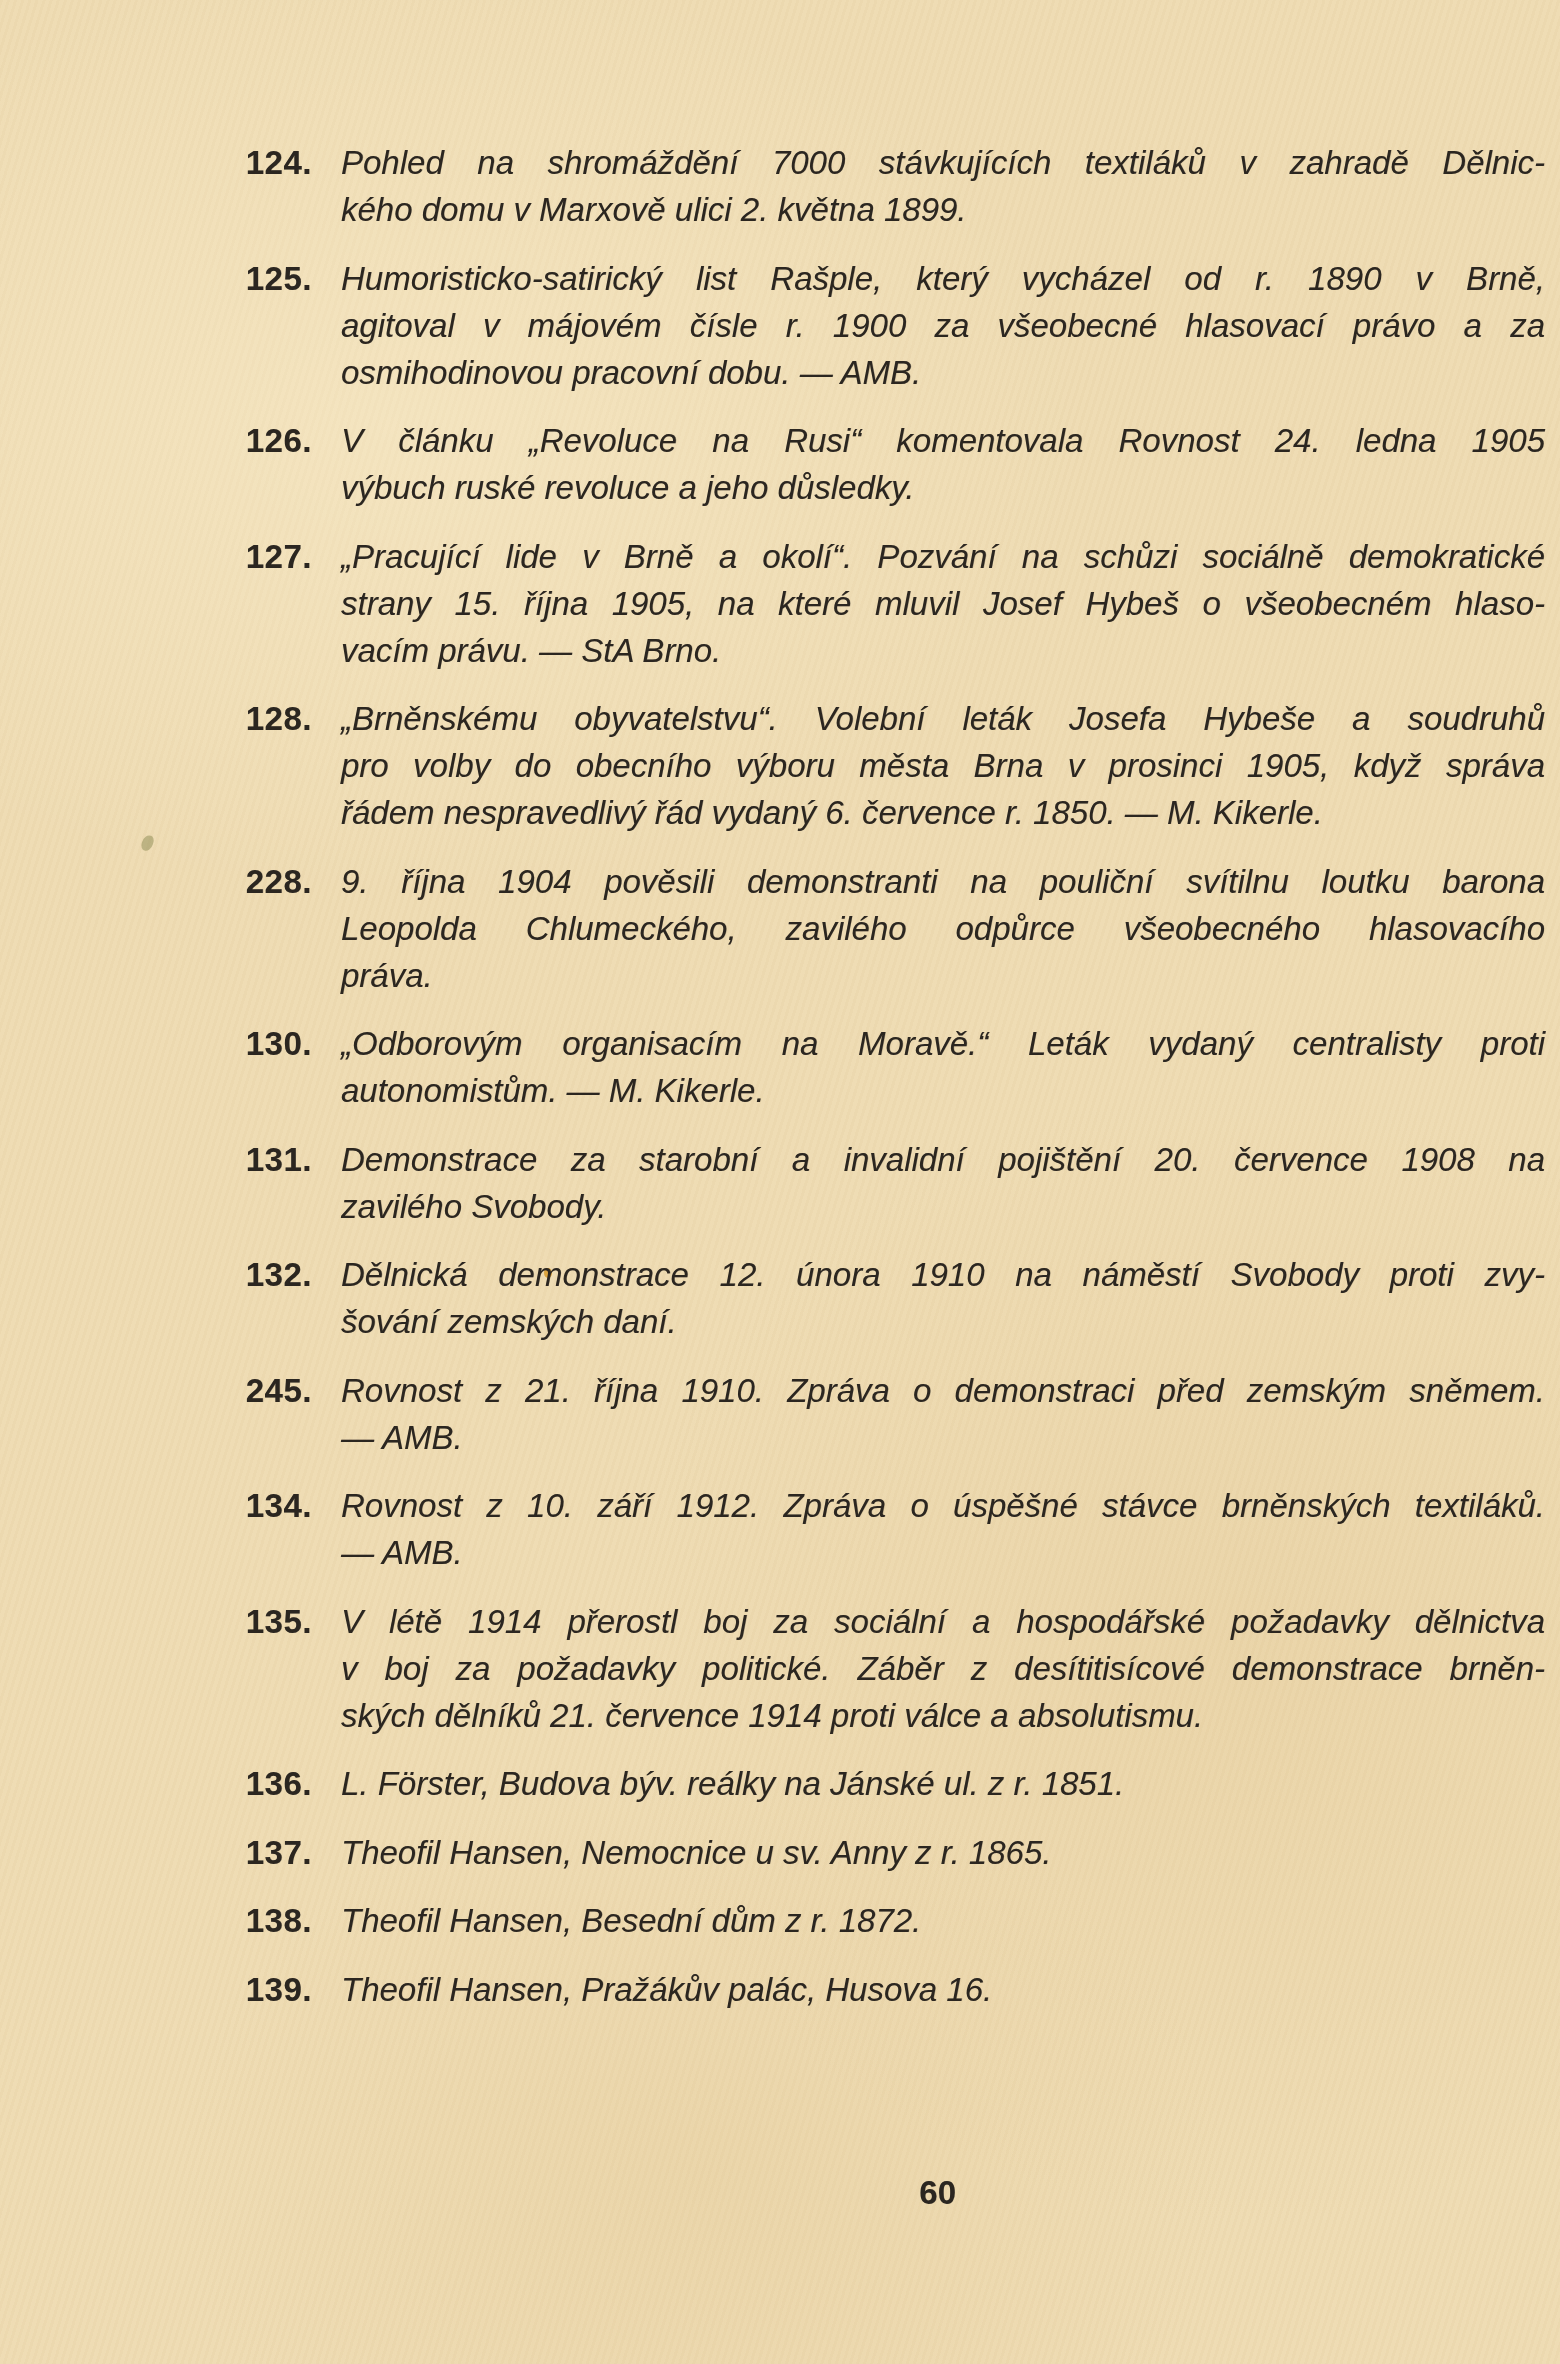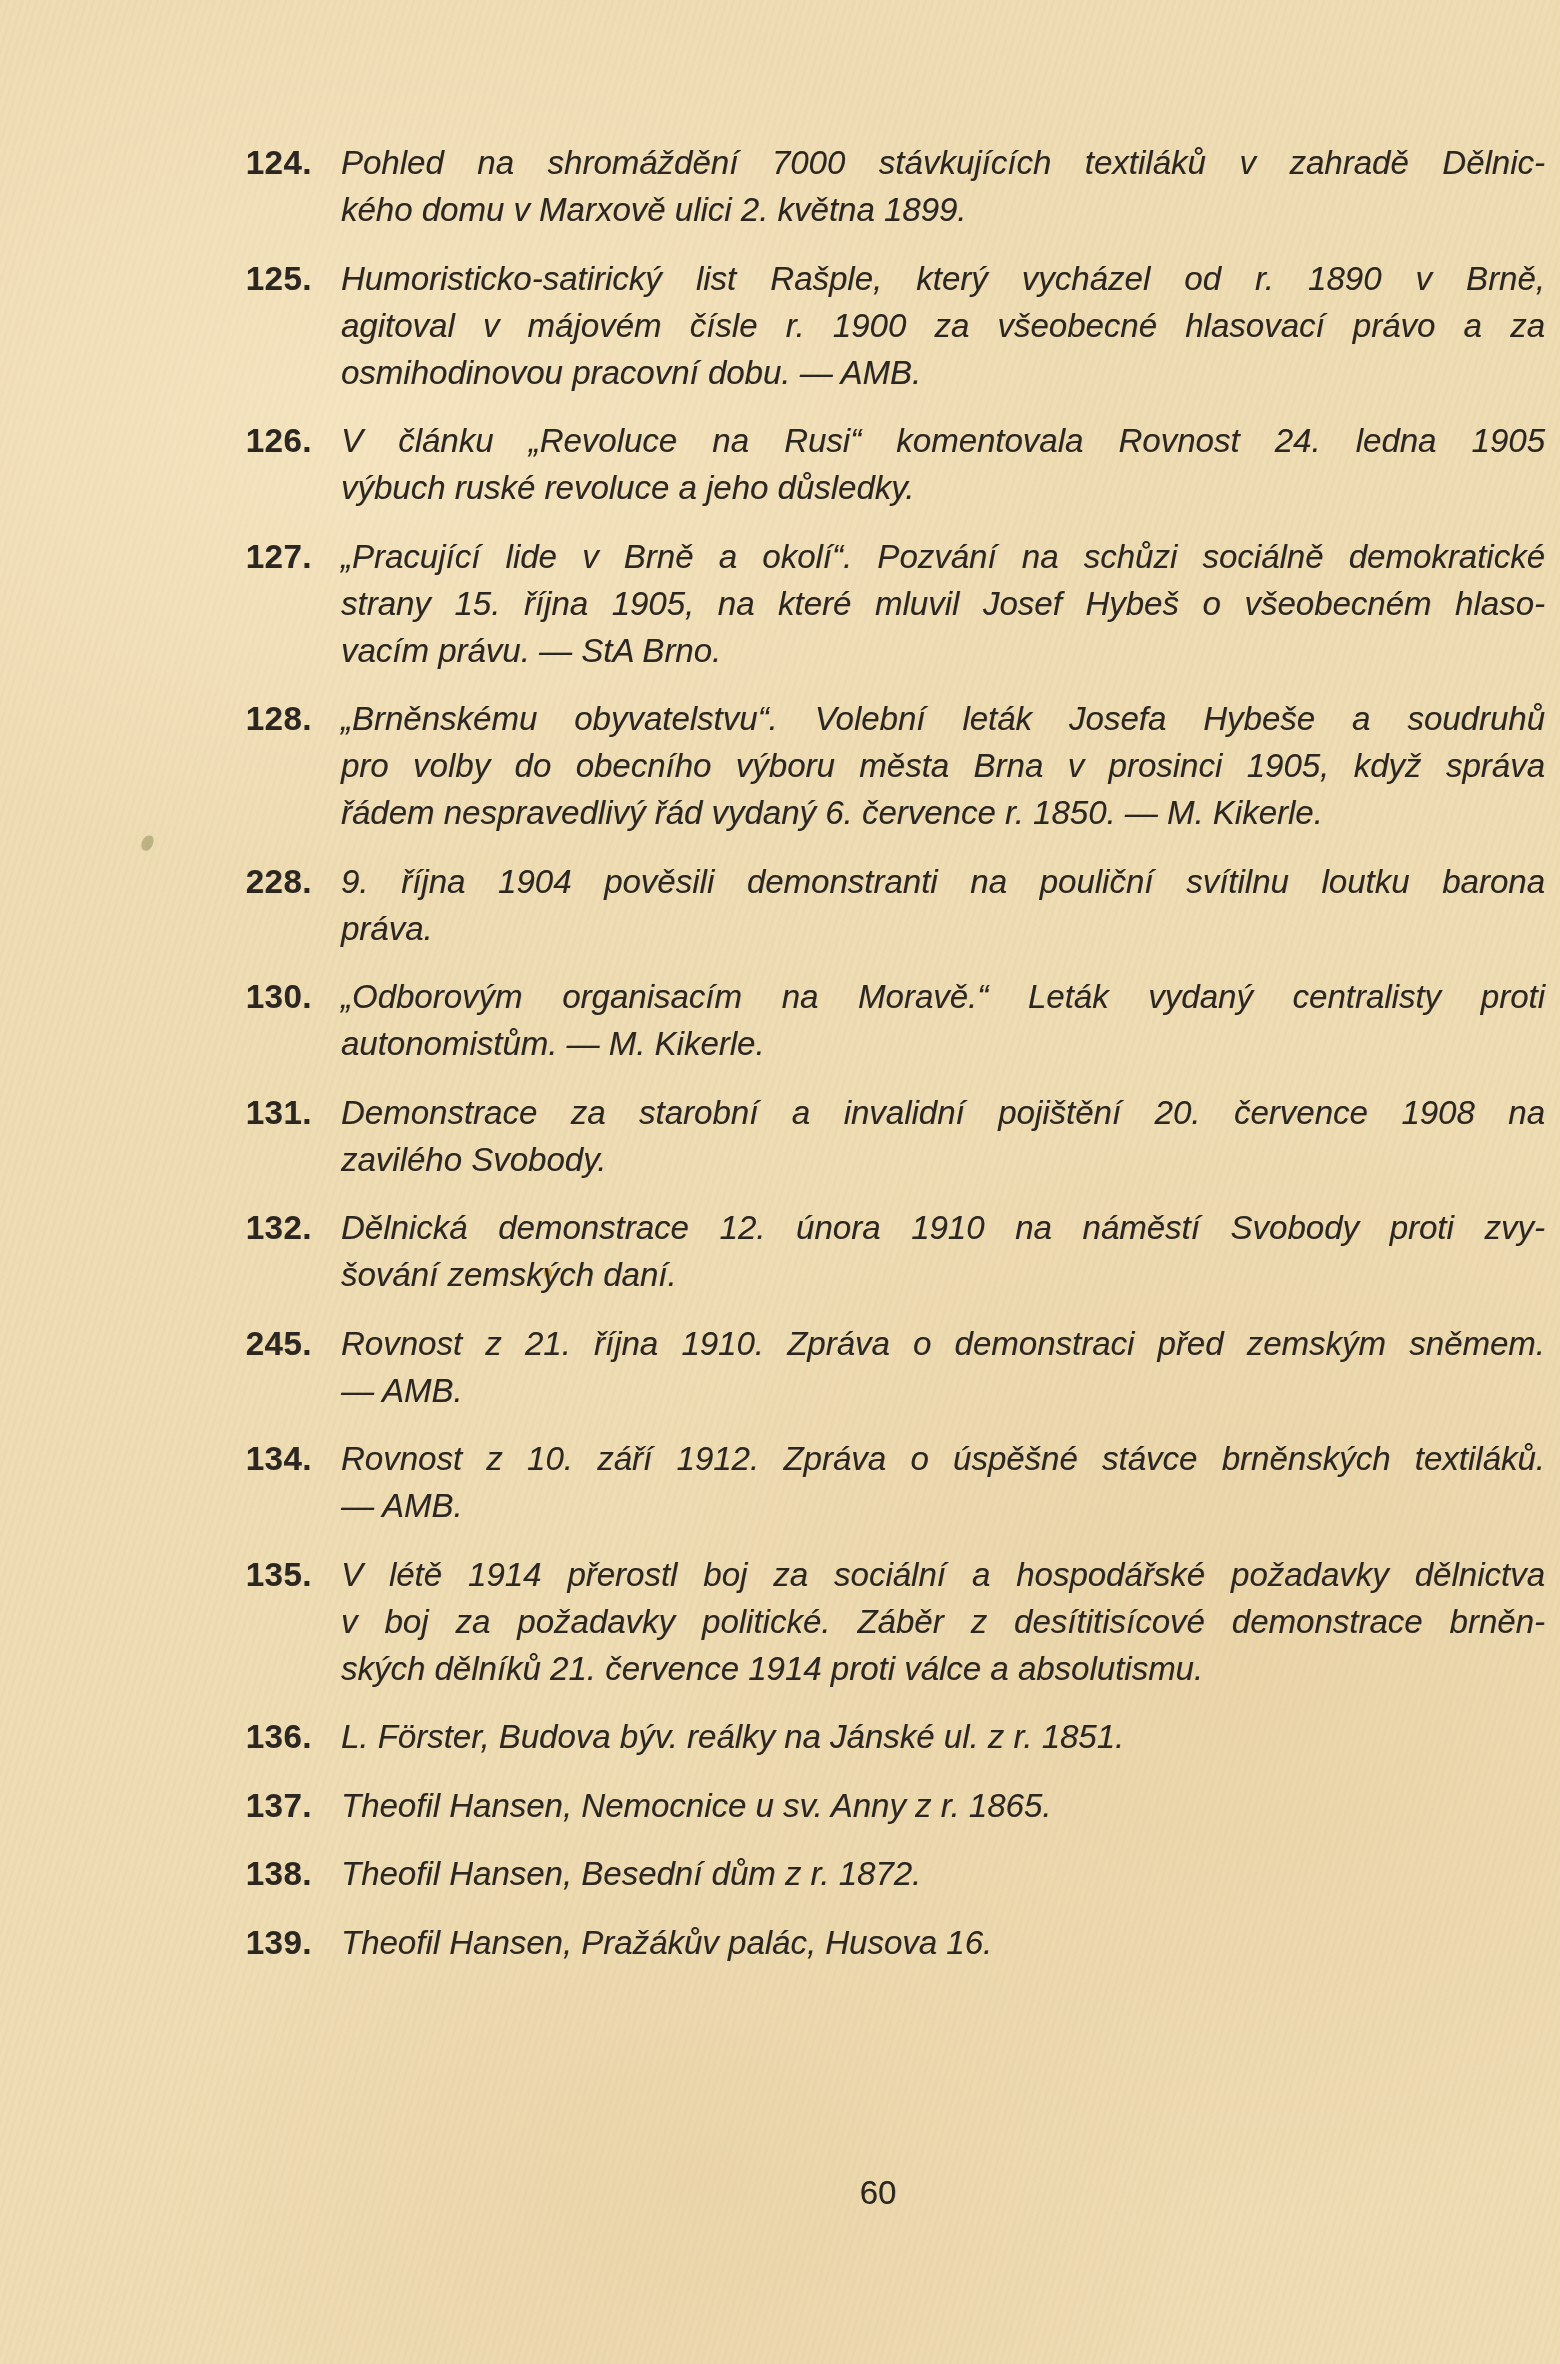--- a/index.html
+++ b/index.html
@@ -54,22 +54,22 @@
     font-style: italic;
   }
   .line.last {
     text-align-last: left;
   }
   .pagenum {
     position: absolute;
     top: 2169px;
     left: 800px;
     width: 156px;
-    text-align: center;
-    font-weight: 400;
+    text-align: right;
+    font-weight: 700;
     font-size: 33px;
     line-height: 47px;
     text-shadow: 0.4px 0.4px 0 rgba(43,38,32,0.35);
   }
   .fleck-green {
     position: absolute;
     left: 142px;
     top: 835px;
     width: 10.7px;
     height: 15.6px;
@@ -130,20 +130,21 @@
         <div class="text">
           <div class="line">„Brněnskému obyvatelstvu“. Volební leták Josefa Hybeše a soudruhů</div>
           <div class="line">pro volby do obecního výboru města Brna v prosinci 1905, když správa</div>
           <div class="line last">řádem nespravedlivý řád vydaný 6. července r. 1850. — M. Kikerle.</div>
         </div>
       </div>
       <div class="entry">
         <div class="num">228.</div>
         <div class="text">
           <div class="line">9. října 1904 pověsili demonstranti na pouliční svítilnu loutku barona</div>
+          <div class="line">Leopolda Chlumeckého, zavilého odpůrce všeobecného hlasovacího</div>
           <div class="line last">práva.</div>
         </div>
       </div>
       <div class="entry">
         <div class="num">130.</div>
         <div class="text">
           <div class="line">„Odborovým organisacím na Moravě.“ Leták vydaný centralisty proti</div>
           <div class="line last">autonomistům. — M. Kikerle.</div>
         </div>
       </div>

